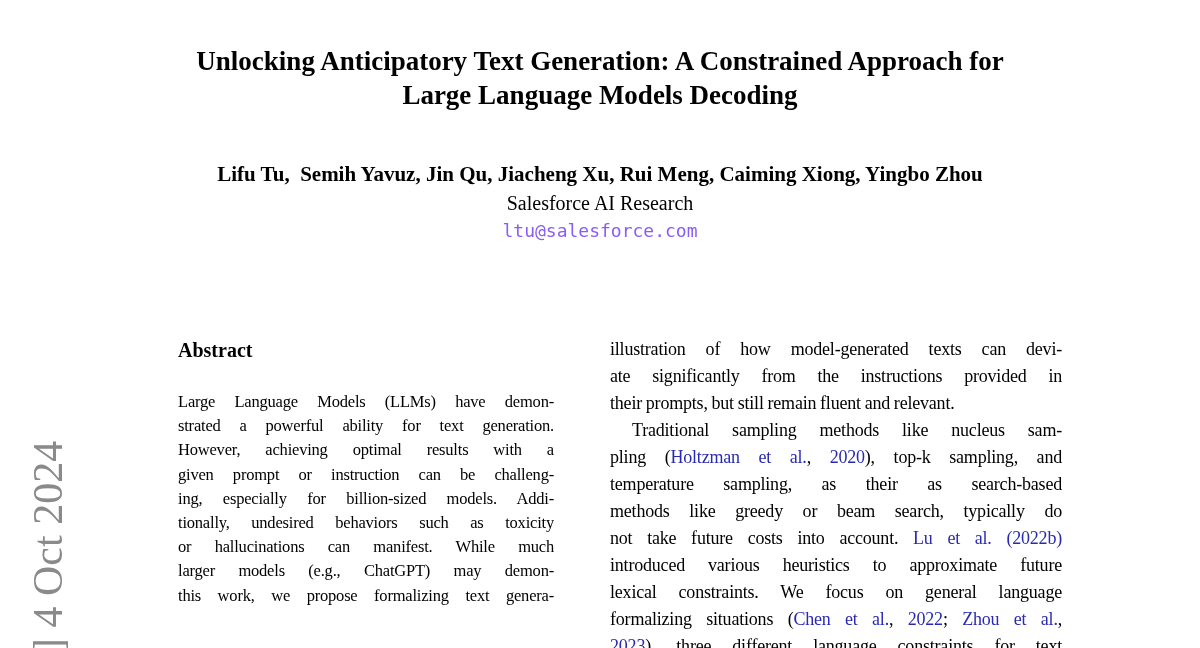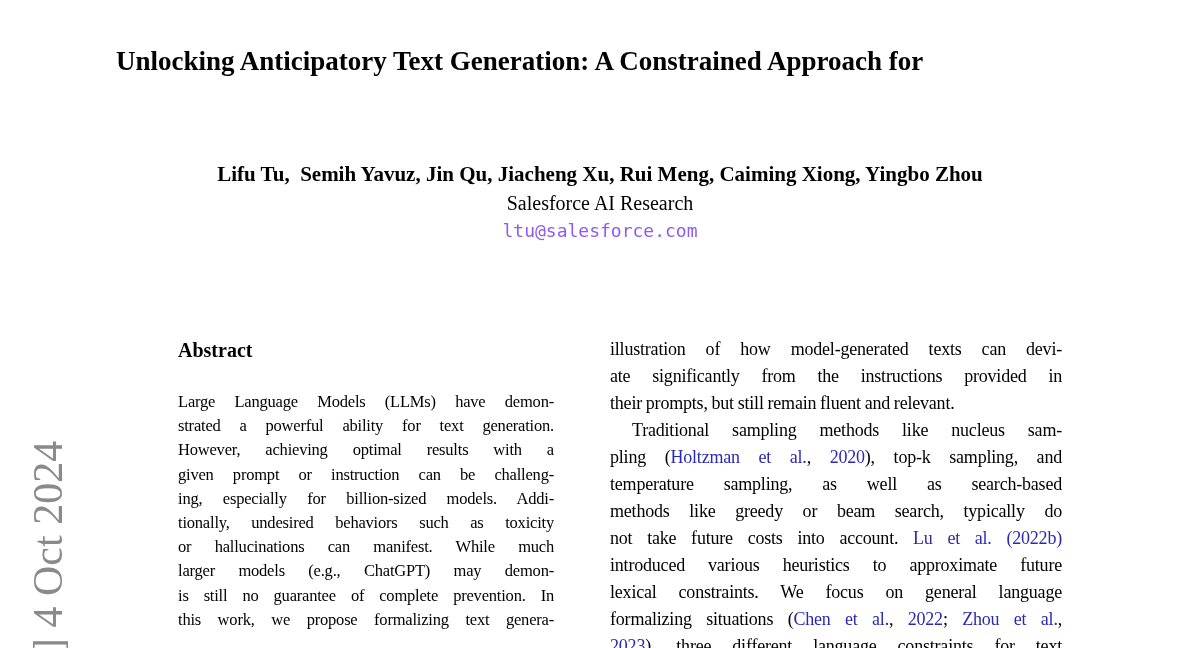--- a/index.html
+++ b/index.html
@@ -5,22 +5,22 @@
   html,body{margin:0;padding:0;background:#e8e8e8;}
   .page{
     position:relative;
     width:1200px;height:648px;
     background:var(--bg,#fff);
     overflow:hidden;
     font-family:"Liberation Serif",serif;
     color:var(--ink,#000);
   }
   .title{
-    position:absolute;left:116px;width:1000px;top:44px;
-    text-align:left;font-weight:bold;font-size:27px;line-height:34px;
+    position:absolute;left:100px;width:1000px;top:44px;
+    text-align:center;font-weight:bold;font-size:27px;line-height:34px;
   }
   .authors{
     position:absolute;left:0;width:1200px;top:161px;
     text-align:center;font-weight:bold;font-size:21px;line-height:26px;
     white-space:pre;
   }
   .affiliation{
     position:absolute;left:0;width:1200px;top:190px;
     text-align:center;font-size:20px;line-height:26px;
   }
@@ -64,50 +64,50 @@
 </style>
 </head>
 <body>
 
 <div class="page">
 
   <div class="watermark">] 4 Oct 2024</div>
 
   <div class="title">
     <div>Unlocking Anticipatory Text Generation: A Constrained Approach for</div>
+    <div>Large Language Models Decoding</div>
   </div>
 
   <div class="authors">Lifu Tu,  Semih Yavuz, Jin Qu, Jiacheng Xu, Rui Meng, Caiming Xiong, Yingbo Zhou</div>
   <div class="affiliation">Salesforce AI Research</div>
   <div class="email">ltu@salesforce.com</div>
 
   <div class="col-left">
     <div class="abstract-heading">Abstract</div>
     <div>
         <div class="tline"><span>Large Language Models (LLMs) have demon-</span></div>
         <div class="tline"><span>strated a powerful ability for text generation.</span></div>
         <div class="tline"><span>However, achieving optimal results with a</span></div>
         <div class="tline"><span>given prompt or instruction can be challeng-</span></div>
         <div class="tline"><span>ing, especially for billion-sized models. Addi-</span></div>
         <div class="tline"><span>tionally, undesired behaviors such as toxicity</span></div>
         <div class="tline"><span>or hallucinations can manifest. While much</span></div>
         <div class="tline"><span>larger models (e.g., ChatGPT) may demon-</span></div>
-        <div class="tline"><span>is still no guarantee of complete prevention. In</span></div>
         <div class="tline"><span>this work, we propose formalizing text genera-</span></div>
       </div>
   </div>
 
   <div class="col-right">
     <div>
         <div class="tline"><span>illustration of how model-generated texts can devi-</span></div>
         <div class="tline"><span>ate significantly from the instructions provided in</span></div>
         <div class="tline flush"><span>their prompts, but still remain fluent and relevant.</span></div>
         <div class="tline indent"><span>Traditional sampling methods like nucleus sam-</span></div>
         <div class="tline"><span>pling (</span><span class="cite">Holtzman et al.</span><span>, </span><span class="cite">2020</span><span>), top-k sampling, and</span></div>
-        <div class="tline"><span>temperature sampling, as well as search-based</span></div>
+        <div class="tline"><span>temperature sampling, as their as search-based</span></div>
         <div class="tline"><span>methods like greedy or beam search, typically do</span></div>
         <div class="tline"><span>not take future costs into account. </span><span class="cite">Lu et al. (2022b)</span></div>
         <div class="tline"><span>introduced various heuristics to approximate future</span></div>
         <div class="tline"><span>lexical constraints. We focus on general language</span></div>
         <div class="tline"><span>formalizing situations (</span><span class="cite">Chen et al.</span><span>, </span><span class="cite">2022</span><span>; </span><span class="cite">Zhou et al.</span><span>,</span></div>
         <div class="tline"><span class="cite">2023</span><span>), three different language constraints for text</span></div>
       </div>
   </div>
 
 </div>

